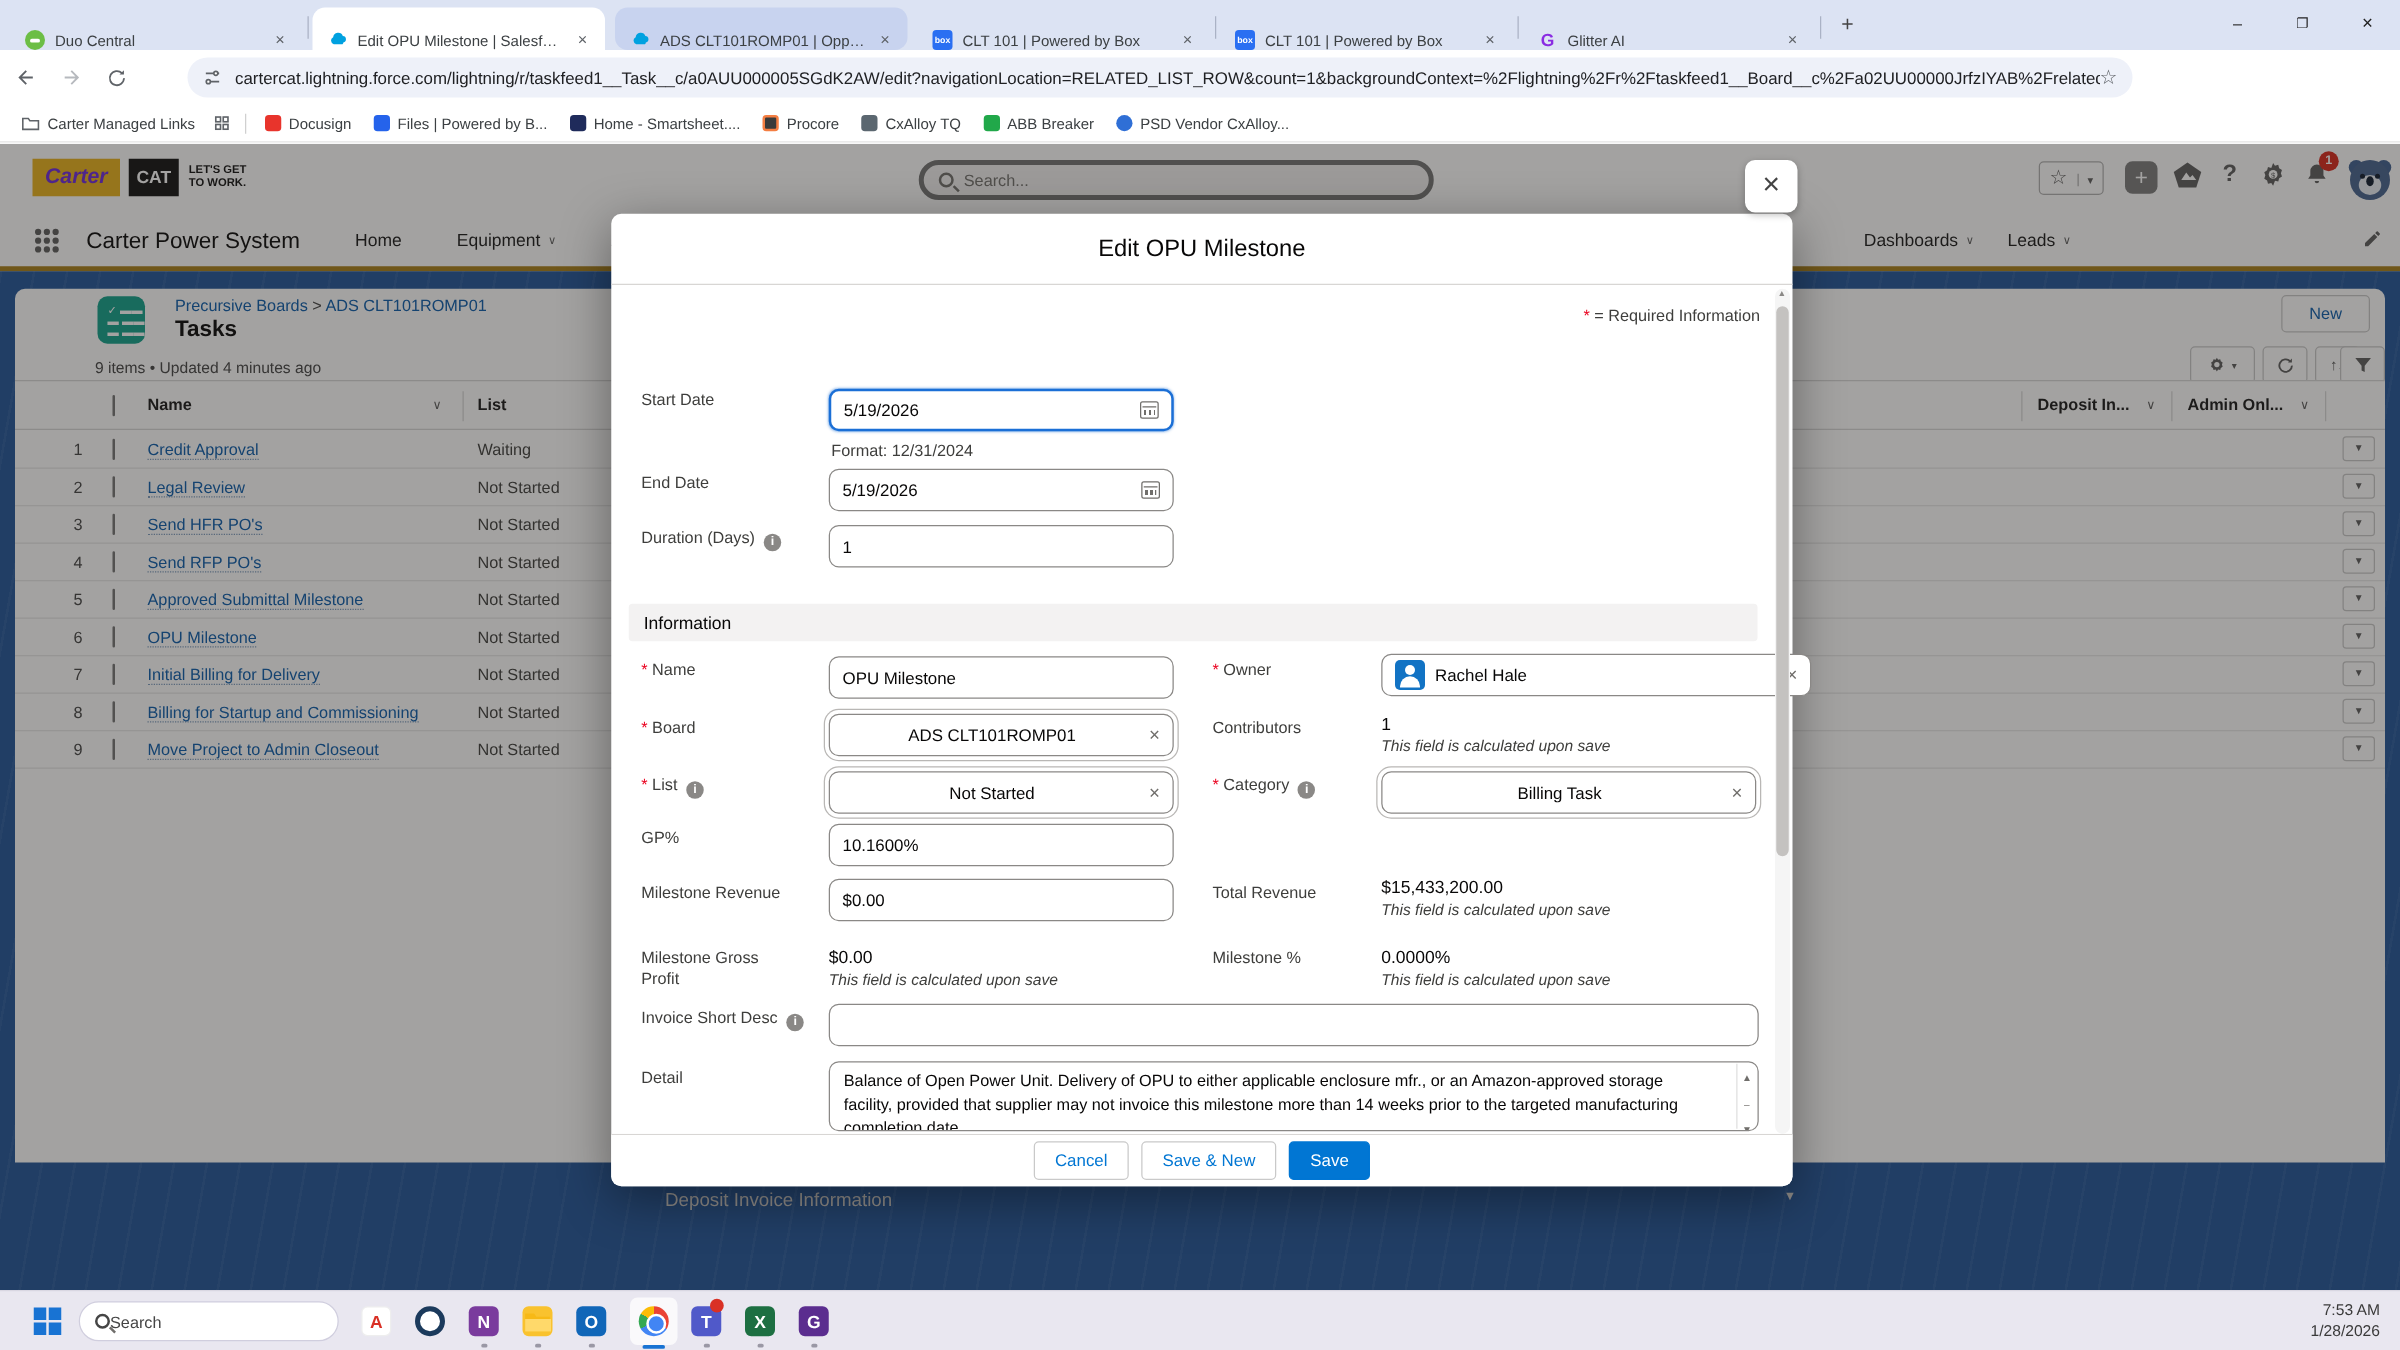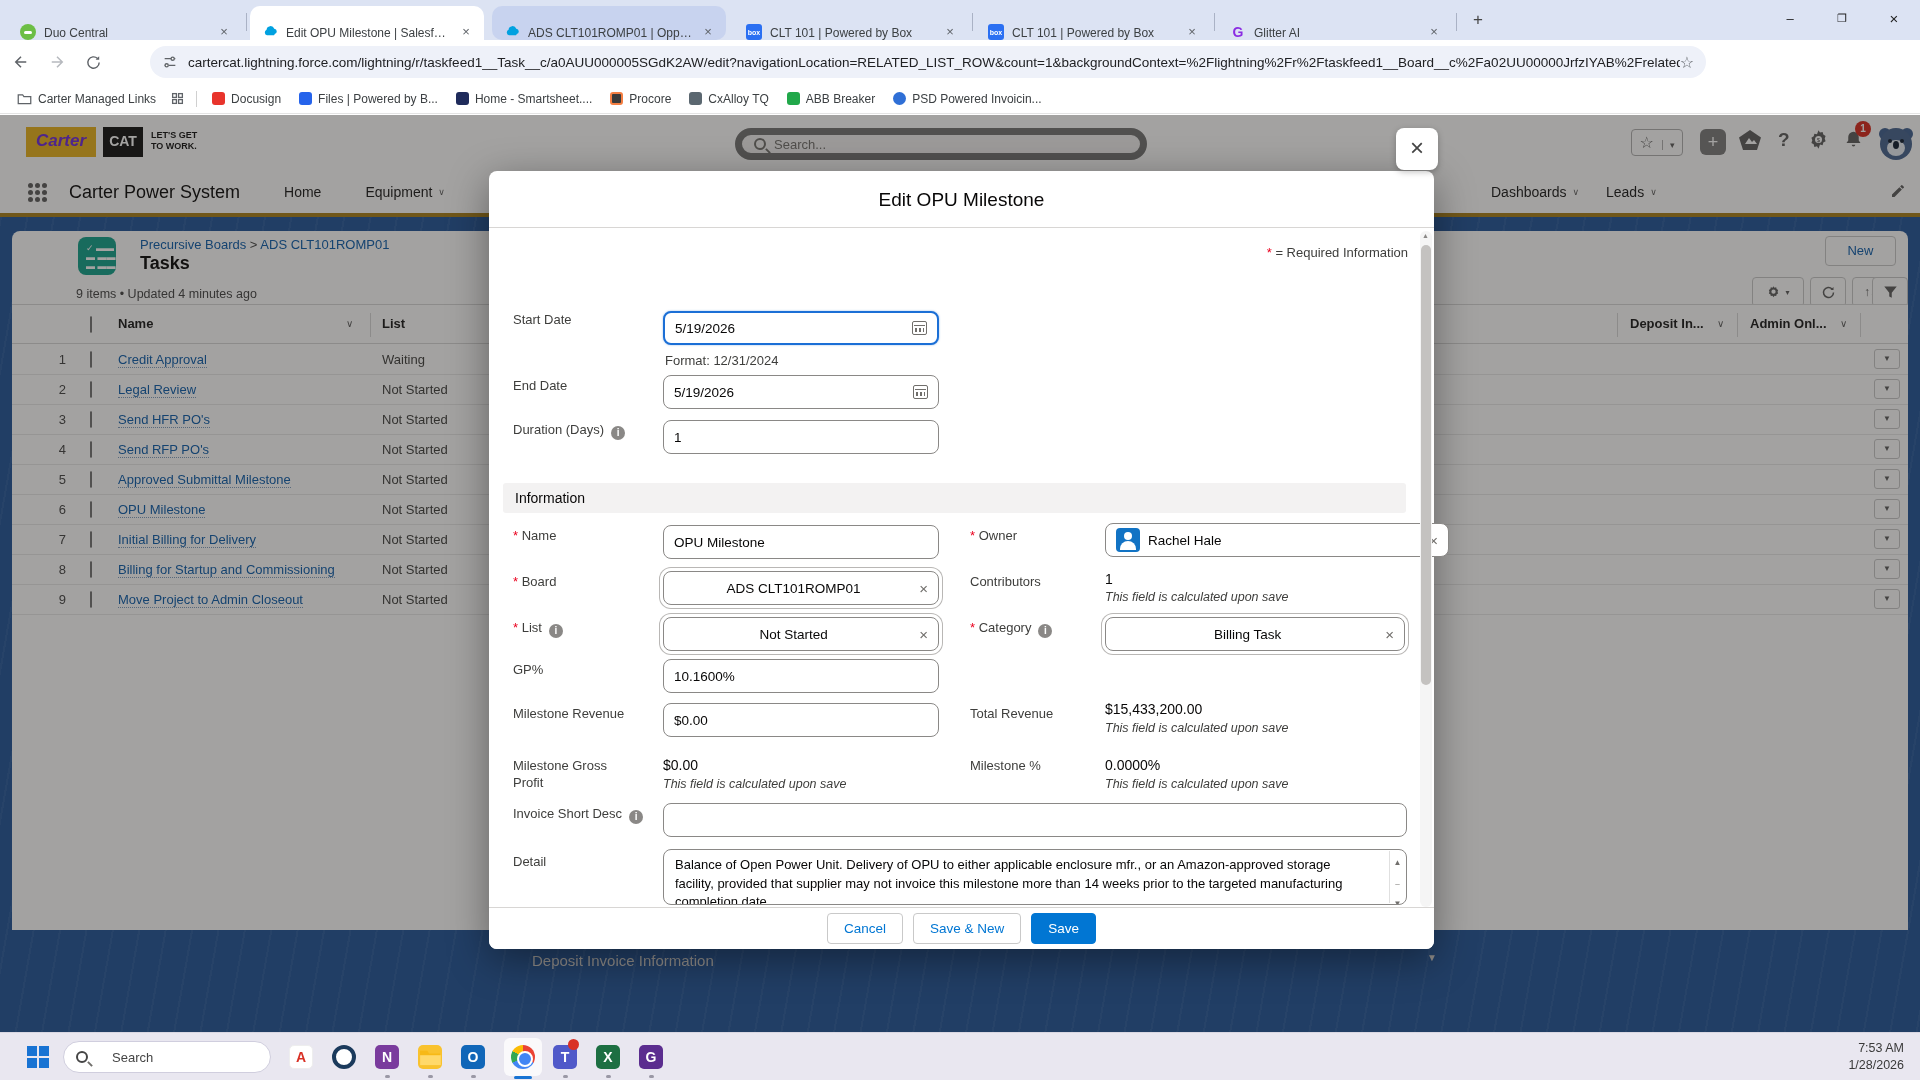--- a/index.html
+++ b/index.html
@@ -24,21 +24,21 @@
   .bm { display:flex; align-items:center; gap:6px; font-size:12px; color:#3c4043; padding:3px 7px; border-radius:6px; white-space:nowrap; }
   .bm-sq { width:13px; height:13px; border-radius:3px; }
   .bmsep { width:1px; height:16px; background:#d0d0d0; margin:0 4px; }
 
   
   .viewport { position:absolute; left:0; top:115px; width:1920px; height:917px; background:#fff; overflow:hidden; }
   .sf-top { position:absolute; left:0; top:0; width:1920px; height:56px; background:#fff; }
   .carter-gold { position:absolute; left:26px; top:12px; height:30px; background:#e9b11a; color:#6d28d9; font-weight:bold; font-style:italic; font-size:17px; padding:4px 10px; }
   .carter-cat { position:absolute; left:103px; top:12px; width:40px; height:30px; background:#111; color:#fff; font-weight:bold; font-size:14px; text-align:center; line-height:28px; }
   .carter-tag { position:absolute; left:151px; top:15px; font-size:9px; font-weight:bold; color:#111; line-height:1.25; }
-  .sf-search { position:absolute; left:735px; top:13px; width:412px; height:32px; background:#f3f2f2; border:7px solid #737373; border-radius:16px; display:flex; align-items:center; padding:0 12px; gap:8px; color:#706e6b; font-size:13px; }
+  .sf-search { position:absolute; left:735px; top:13px; width:412px; height:32px; background:#f3f2f2; border:4px solid #737373; border-radius:16px; display:flex; align-items:center; padding:0 12px; gap:8px; color:#706e6b; font-size:13px; }
   .mag { width:12px; height:12px; border:2px solid #706e6b; border-radius:50%; position:relative; flex:0 0 12px;}
   .mag::after { content:""; position:absolute; width:6px; height:2px; background:#706e6b; transform:rotate(45deg); left:9px; top:10px; }
   .hdr-ic { position:absolute; top:14px; color:#5c5c5c; font-size:16px; text-align:center; }
   .sf-nav { position:absolute; left:0; top:56px; width:1920px; height:42px; background:#fff; display:flex; align-items:center; }
   .waffle { display:grid; grid-template-columns:repeat(3,5px); gap:2px; margin-left:28px; }
   .waffle i { width:5px; height:5px; border-radius:50%; background:#5c5c5c; }
   .appname { font-size:18px; color:#080707; margin-left:22px; }
   .navitem { font-size:14px; color:#181818; margin-left:44px; display:flex; align-items:center; gap:6px; }
   .caret { font-size:9px; color:#5c5c5c; }
   .goldbar { position:absolute; left:0; top:98px; width:1920px; height:4px; background:#a87f17; }
@@ -96,21 +96,21 @@
   .btn.ghost { border:1px solid #c9c9c9; background:#fff; color:#0176d3; }
   .btn.primary { border:1px solid #0176d3; background:#0176d3; color:#fff; }
   .mscroll { position:absolute; right:2px; top:60px; width:12px; height:676px; background:#f5f5f5; border-radius:6px; }
   .mthumb { position:absolute; left:1px; top:14px; width:10px; height:440px; background:#c4c2c0; border-radius:5px; }
   .below-modal { position:absolute; left:532px; top:952px; width:905px; z-index:45; color:#8d8a87; font-size:15px; display:flex; justify-content:space-between; }
 
   
   .taskbar { position:absolute; left:0; top:1032px; width:1920px; height:48px; background:#e9e7f0; border-top:1px solid #d9d7e2; z-index:70; }
   .start { position:absolute; left:27px; top:13px; display:grid; grid-template-columns:10px 10px; gap:2px; }
   .start i { width:10px; height:10px; background:#1873d3; }
-  .tb-search { position:absolute; left:63px; top:8px; width:208px; height:32px; background:#fff; border:1px solid #d0cede; border-radius:16px; display:flex; align-items:center; gap:24px; padding:0 12px; font-size:13px; color:#454545; }
+  .tb-search { position:absolute; left:63px; top:8px; width:208px; height:32px; background:#fff; border:1px solid #d0cede; border-radius:16px; display:flex; align-items:center; gap:0; padding:0 12px; font-size:13px; color:#454545; }
   .tb-ic { position:absolute; top:9px; width:30px; height:30px; display:flex; align-items:center; justify-content:center; border-radius:5px; }
   .tb-glyph { width:24px; height:24px; border-radius:5px; display:flex; align-items:center; justify-content:center; color:#fff; font-size:14px; font-weight:bold; }
   .tb-dot { position:absolute; top:42px; width:5px; height:3px; border-radius:2px; background:#9a98a5; }
   .chrome-ic { width:24px; height:24px; border-radius:50%; background:conic-gradient(#ea4335 0 120deg, #4285f4 120deg 240deg, #34a853 240deg 300deg, #fbbc05 300deg 360deg); position:relative; }
   .chrome-ic::after { content:""; position:absolute; left:6px; top:6px; width:12px; height:12px; border-radius:50%; background:#4285f4; border:2px solid #fff; }
   .tb-active { position:absolute; left:504px; top:5px; width:38px; height:38px; background:rgba(255,255,255,.75); border-radius:6px; }
   .chrome-line { position:absolute; left:514px; top:43px; width:18px; height:3px; border-radius:2px; background:#1873d3; }
   .clock { position:absolute; right:16px; top:7px; text-align:right; font-size:12.5px; color:#3a3a3a; line-height:1.35; }
   svg { display:block; }
 </style>
@@ -255,21 +255,21 @@
   <div class="bm">
       <span class="bm-sq" style="background:#5b6770;"></span>
       <span>CxAlloy TQ</span>
     </div>
   <div class="bm">
       <span class="bm-sq" style="background:#21a84a;"></span>
       <span>ABB Breaker</span>
     </div>
   <div class="bm">
       <span class="bm-sq" style="background:#2f6fd6;border-radius:50%;"></span>
-      <span>PSD Powered Invoicin...</span>
+      <span>PSD Vendor CxAlloy...</span>
     </div>
 </div>
 
 <div class="viewport">
   <div class="sf-top">
     <div class="carter-gold">Carter</div>
     <div class="carter-cat">CAT</div>
     <div class="carter-tag">
         <div>LET'S GET</div>
         <div>TO WORK.</div>

